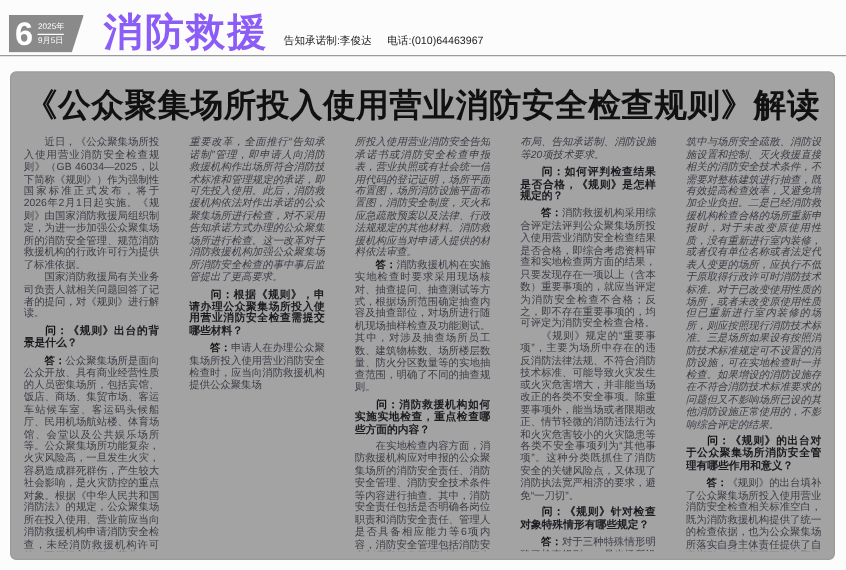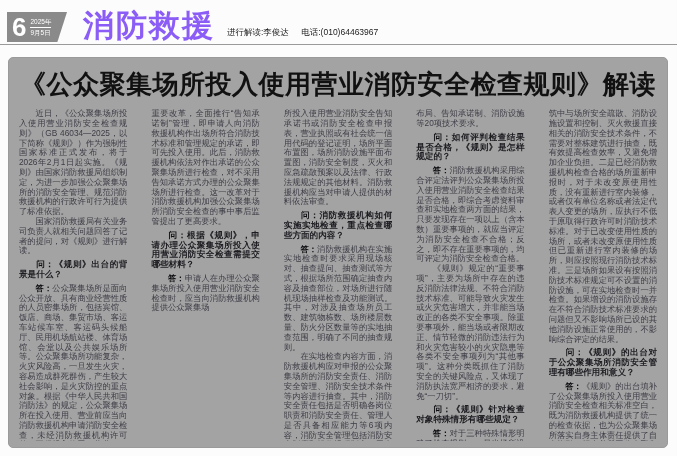--- a/index.html
+++ b/index.html
@@ -30,21 +30,21 @@
     border:1px solid #9a9a9a;border-radius:5px;padding:6px 10px 6px 10px;box-sizing:border-box;
   }
   .headline{
     margin:5px 0 9px 0;text-align:center;font-size:26px;font-weight:900;color:#111;
     letter-spacing:0.5px;line-height:1.2;white-space:nowrap;
   }
   .columns{display:flex;gap:24px;height:332px;overflow:hidden;}
   .col{flex:1 1 0;min-width:0;font-size:8.3px;line-height:9.8px;color:#3c3c46;overflow:hidden;}
   .blk{margin:0;text-align:justify;}
   .indent{text-indent:2em;}
-  .cont{text-indent:0;}
+  .cont{text-indent:0;font-style:italic;}
   .question{
     text-indent:2em;font-weight:700;color:#1b1b20;margin:4px 0;
     font-family:"Liberation Serif","DejaVu Serif",serif;font-size:8.6px;
   }
   .answer{text-indent:2em;}
   .blk b{font-weight:900;color:#101014;}
 </style>
 </head>
 <body>
 
@@ -53,21 +53,21 @@
   <div class="masthead">
     <div class="pagenum-tab">
       <div class="pagenum">6</div>
       <div class="date-stack">
         <div class="date-top">2025年</div>
         <div class="date-bottom">9月5日</div>
       </div>
     </div>
     <div class="section-title">消防救援</div>
     <div class="editor-info">
-      <span>进行解读:李俊达</span>
+      <span>告知承诺制:李俊达</span>
       <span>电话:(010)64463967</span>
     </div>
   </div>
   <div class="masthead-rule"></div>
 
   <div class="article-box">
     <div class="headline">《公众聚集场所投入使用营业消防安全检查规则》解读</div>
     <div class="columns">
         <div class="col">
           <p class="blk indent">近日，《公众聚集场所投入使用营业消防安全检查规则》（GB 46034—2025，以下简称《规则》）作为强制性国家标准正式发布，将于2026年2月1日起实施。《规则》由国家消防救援局组织制定，为进一步加强公众聚集场所的消防安全管理、规范消防救援机构的行政许可行为提供了标准依据。</p>
@@ -76,22 +76,22 @@
           <p class="blk answer"><b>答：</b>公众聚集场所是面向公众开放、具有商业经营性质的人员密集场所，包括宾馆、饭店、商场、集贸市场、客运车站候车室、客运码头候船厅、民用机场航站楼、体育场馆、会堂以及公共娱乐场所等。公众聚集场所功能复杂，火灾风险高，一旦发生火灾，容易造成群死群伤，产生较大社会影响，是火灾防控的重点对象。根据《中华人民共和国消防法》的规定，公众聚集场所在投入使用、营业前应当向消防救援机构申请消防安全检查，未经消防救援机构许可的，不得投入使用、营业。</p>
           <p class="blk indent">2021年修正的《中华人民共和国消防法》对于公众聚集场所投入使用营业消防安全检查制度进行了</p>
         </div>
         <div class="col">
           <p class="blk cont">重要改革，全面推行“告知承诺制”管理，即申请人向消防救援机构作出场所符合消防技术标准和管理规定的承诺，即可先投入使用。此后，消防救援机构依法对作出承诺的公众聚集场所进行检查，对不采用告知承诺方式办理的公众聚集场所进行检查。这一改革对于消防救援机构加强公众聚集场所消防安全检查的事中事后监管提出了更高要求。</p>
           <p class="blk question"><b>问：</b>根据《规则》，申请办理公众聚集场所投入使用营业消防安全检查需提交哪些材料？</p>
           <p class="blk answer"><b>答：</b>申请人在办理公众聚集场所投入使用营业消防安全检查时，应当向消防救援机构提供公众聚集场</p>
         </div>
         <div class="col">
           <p class="blk cont">所投入使用营业消防安全告知承诺书或消防安全检查申报表，营业执照或有社会统一信用代码的登记证明，场所平面布置图，场所消防设施平面布置图，消防安全制度，灭火和应急疏散预案以及法律、行政法规规定的其他材料。消防救援机构应当对申请人提供的材料依法审查。</p>
+          <p class="blk answer"><b>答：</b>消防救援机构在实施实地检查时要求采用现场核对、抽查提问、抽查测试等方式，根据场所范围确定抽查内容及抽查部位，对场所进行随机现场抽样检查及功能测试。其中，对涉及抽查场所员工数、建筑物栋数、场所楼层数量、防火分区数量等的实地抽查范围，明确了不同的抽查规则。</p>
           <p class="blk question"><b>问：</b>消防救援机构如何实施实地检查，重点检查哪些方面的内容？</p>
-          <p class="blk answer"><b>答：</b>消防救援机构在实施实地检查时要求采用现场核对、抽查提问、抽查测试等方式，根据场所范围确定抽查内容及抽查部位，对场所进行随机现场抽样检查及功能测试。其中，对涉及抽查场所员工数、建筑物栋数、场所楼层数量、防火分区数量等的实地抽查范围，明确了不同的抽查规则。</p>
           <p class="blk indent">在实地检查内容方面，消防救援机构应对申报的公众聚集场所的消防安全责任、消防安全管理、消防安全技术条件等内容进行抽查。其中，消防安全责任包括是否明确各岗位职责和消防安全责任、管理人是否具备相应能力等6项内容，消防安全管理包括消防安全制度和操作规程制定、用火用电管理、消防设施维护、员工培训、灭火和应急疏散预案制定等9项内容，消防安全技术条件包括总平面</p>
         </div>
         <div class="col">
           <p class="blk cont">布局、告知承诺制、消防设施等20项技术要求。</p>
           <p class="blk question"><b>问：</b>如何评判检查结果是否合格，《规则》是怎样规定的？</p>
           <p class="blk answer"><b>答：</b>消防救援机构采用综合评定法评判公众聚集场所投入使用营业消防安全检查结果是否合格，即综合考虑资料审查和实地检查两方面的结果，只要发现存在一项以上（含本数）重要事项的，就应当评定为消防安全检查不合格；反之，即不存在重要事项的，均可评定为消防安全检查合格。</p>
           <p class="blk indent">《规则》规定的“重要事项”，主要为场所中存在的违反消防法律法规、不符合消防技术标准、可能导致火灾发生或火灾危害增大，并非能当场改正的各类不安全事项。除重要事项外，能当场或者限期改正、情节轻微的消防违法行为和火灾危害较小的火灾隐患等各类不安全事项列为“其他事项”。这种分类既抓住了消防安全的关键风险点，又体现了消防执法宽严相济的要求，避免“一刀切”。</p>
           <p class="blk question"><b>问：</b>《规则》针对检查对象特殊情形有哪些规定？</p>
           <p class="blk answer"><b>答：</b>对于三种特殊情形明确了检查规则。一是当场所设置在建筑物内部时，检查场所的消防安全技术条件只需考虑场所内部及所在建</p>
         </div>

